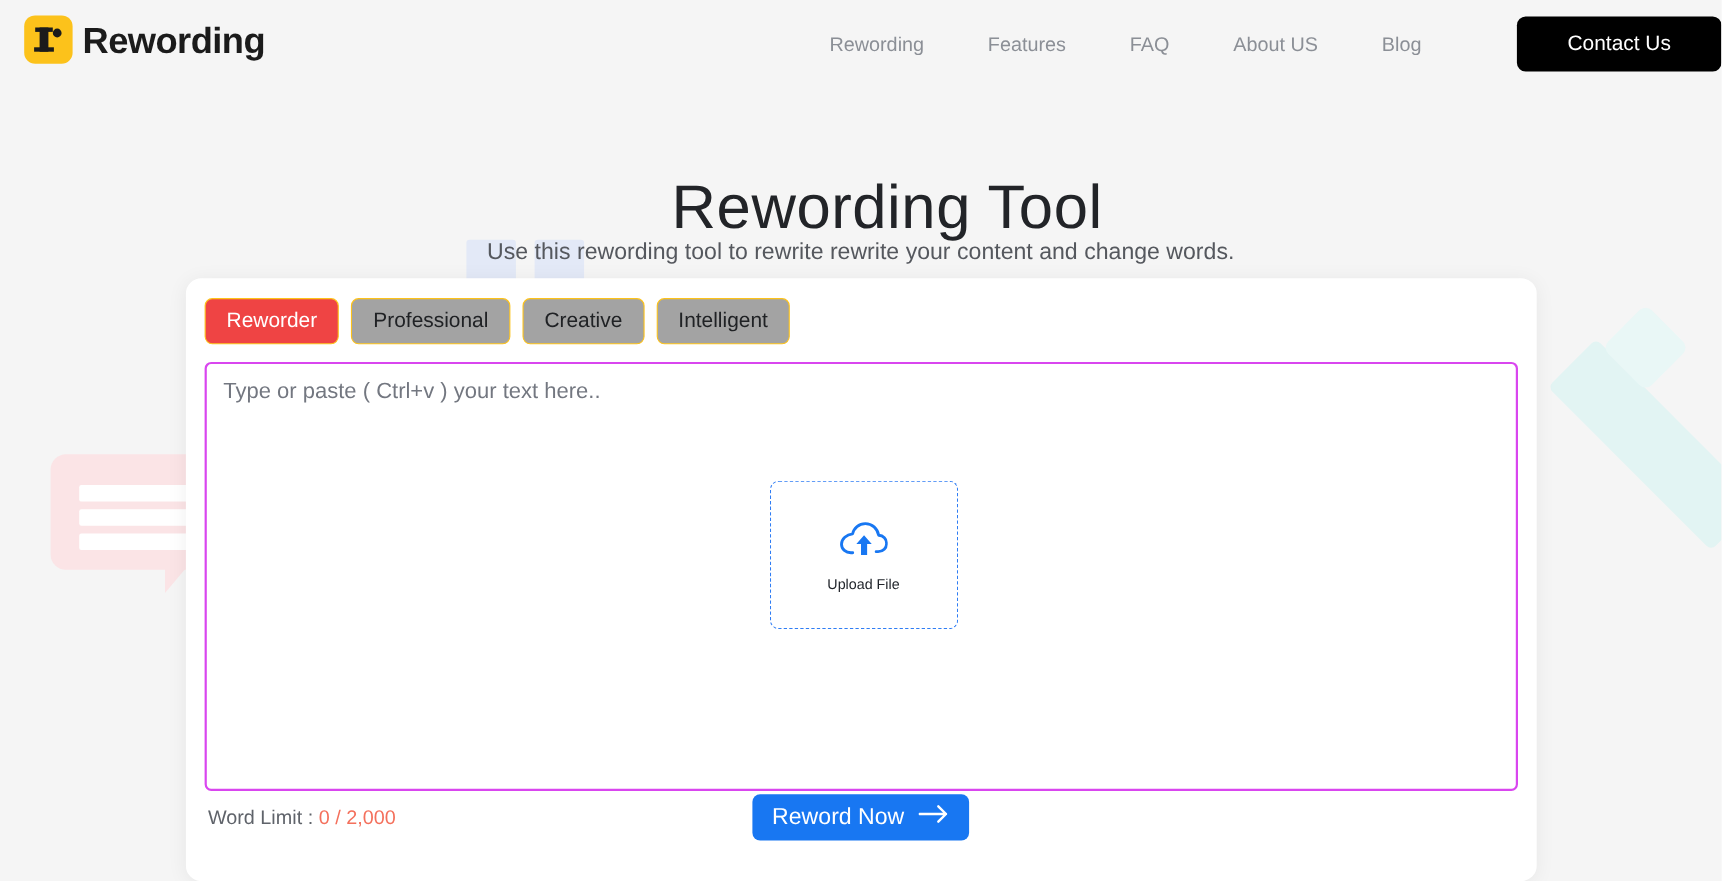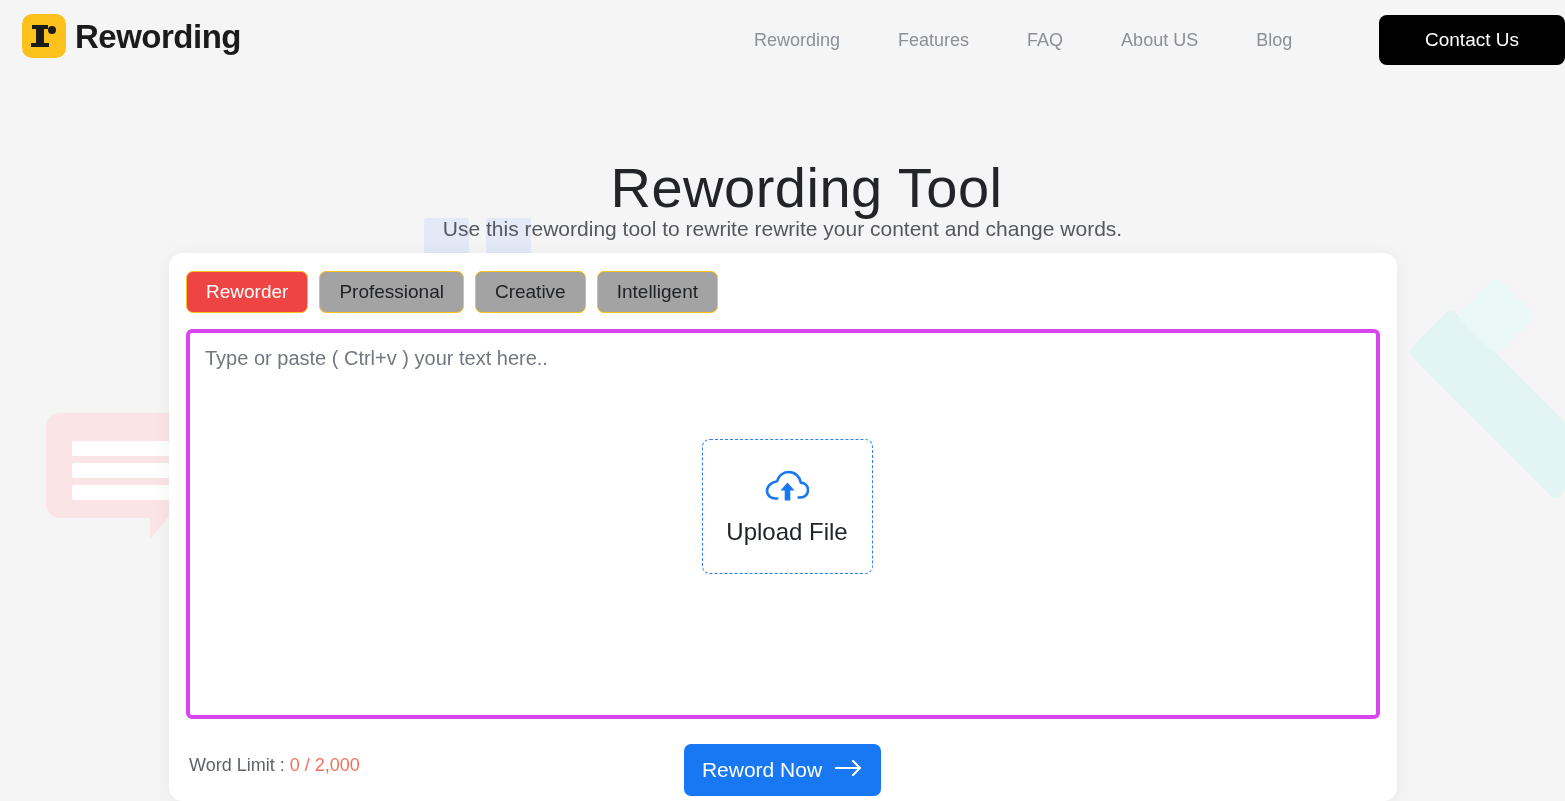--- a/index.html
+++ b/index.html
@@ -252,21 +252,21 @@
     border-color: #fcc21b;
     color: #ffffff;
   }
 
   .editor {
     position: absolute;
     left: 17px;
     top: 76px;
     width: 1194px;
     height: 390px;
-    border: 4px solid #d946ef;
+    border: 2px solid #d946ef;
     border-radius: 6px;
     background: #ffffff;
   }
   .editor-placeholder {
     position: absolute;
     left: 15px;
     top: 14px;
     font-size: 20px;
     color: #737780;
     white-space: nowrap;
@@ -288,47 +288,47 @@
     border-radius: 8px;
     display: flex;
     flex-direction: column;
     align-items: center;
     justify-content: center;
     gap: 12px;
     cursor: pointer;
     background: #ffffff;
   }
   .action-label {
-    font-size: 24px;
+    font-size: 13px;
     color: #21252b;
   }
 
   .footer-row {
     position: absolute;
     left: 0;
-    top: 486px;
+    top: 464px;
     width: 1228px;
     height: 62px;
   }
   .word-limit {
     position: absolute;
     left: 20px;
     top: 16px;
     font-size: 18px;
     color: #5f636a;
     white-space: nowrap;
   }
   .word-limit .count { color: #f4705c; }
 
   .reword-btn {
     position: absolute;
     left: 515px;
     top: 5px;
     width: 197px;
-    height: 52px;
+    height: 42px;
     background: #1877f2;
     color: #ffffff;
     border: none;
     border-radius: 7px;
     font-size: 21px;
     font-family: "Liberation Sans", sans-serif;
     display: flex;
     align-items: center;
     justify-content: center;
     gap: 13px;

